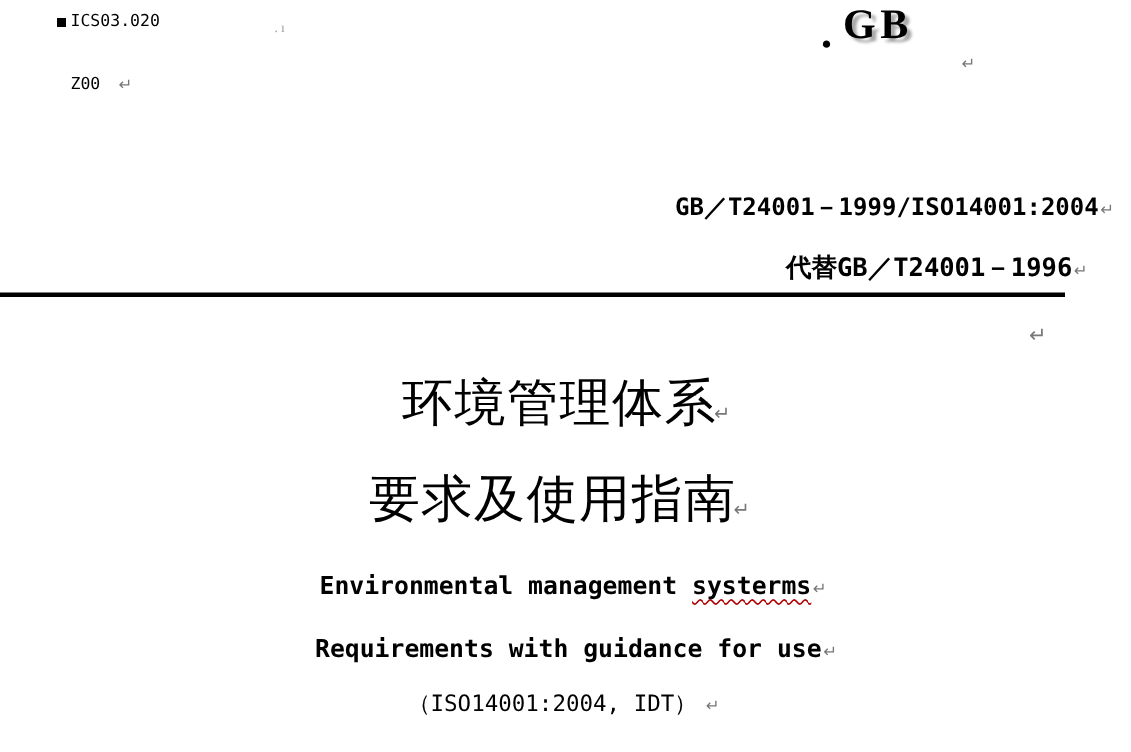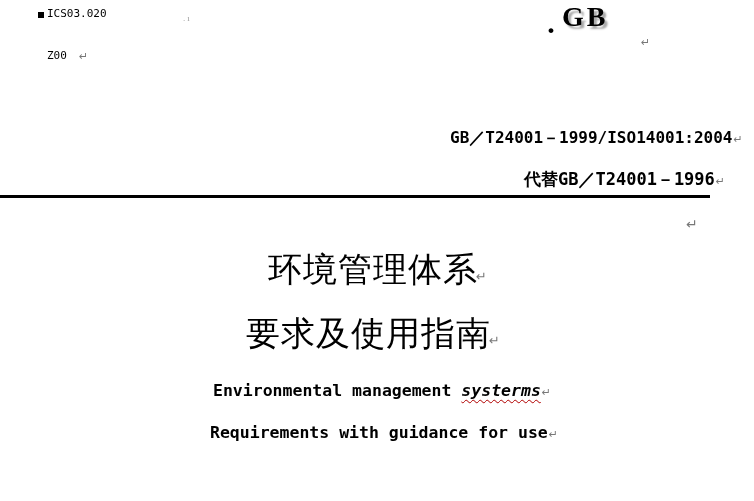--- a/index.html
+++ b/index.html
@@ -32,21 +32,20 @@
   .title-cn1 .pilcrow,.title-cn2 .pilcrow{font-size:13px;margin-left:-2px;}
   .title-en1{left:213px;top:381px;font-size:16.5px;font-weight:bold;}
   .title-en2{left:210px;top:423px;font-size:16.5px;font-weight:bold;text-align:right;}
   .iso-ref{left:272px;top:460px;font-size:15px;}
   .title-en1 .pilcrow,.title-en2 .pilcrow{font-size:11px;margin-left:1px;}
   .iso-ref .pilcrow{font-size:11px;margin-left:6px;}
   .squiggle{
     text-decoration-line:underline;text-decoration-style:wavy;
     text-decoration-color:#b00000;text-decoration-thickness:1px;
     text-underline-offset:3px;
-    font-style:italic;
   }
 </style>
 </head>
 <body>
 
 <div class="page">
 
   <span class="ics-bullet"></span>
   <span class="abs mono ics-code">ICS03.020</span>
   <span class="abs anchor-mark">.ı</span>
@@ -80,14 +79,17 @@
   </div>
 
   <div class="abs mono title-en1">
     <span>Environmental management </span><span class="squiggle">systerms</span><span class="pilcrow">↵</span>
   </div>
 
   <div class="abs mono title-en2">
     <span>Requirements with guidance for use</span><span class="pilcrow">↵</span>
   </div>
 
+  <div class="abs mono iso-ref">
+    <span>（ISO14001:2004, IDT）</span><span class="pilcrow">↵</span>
+  </div>
 
 </div>
 
 </body></html>

